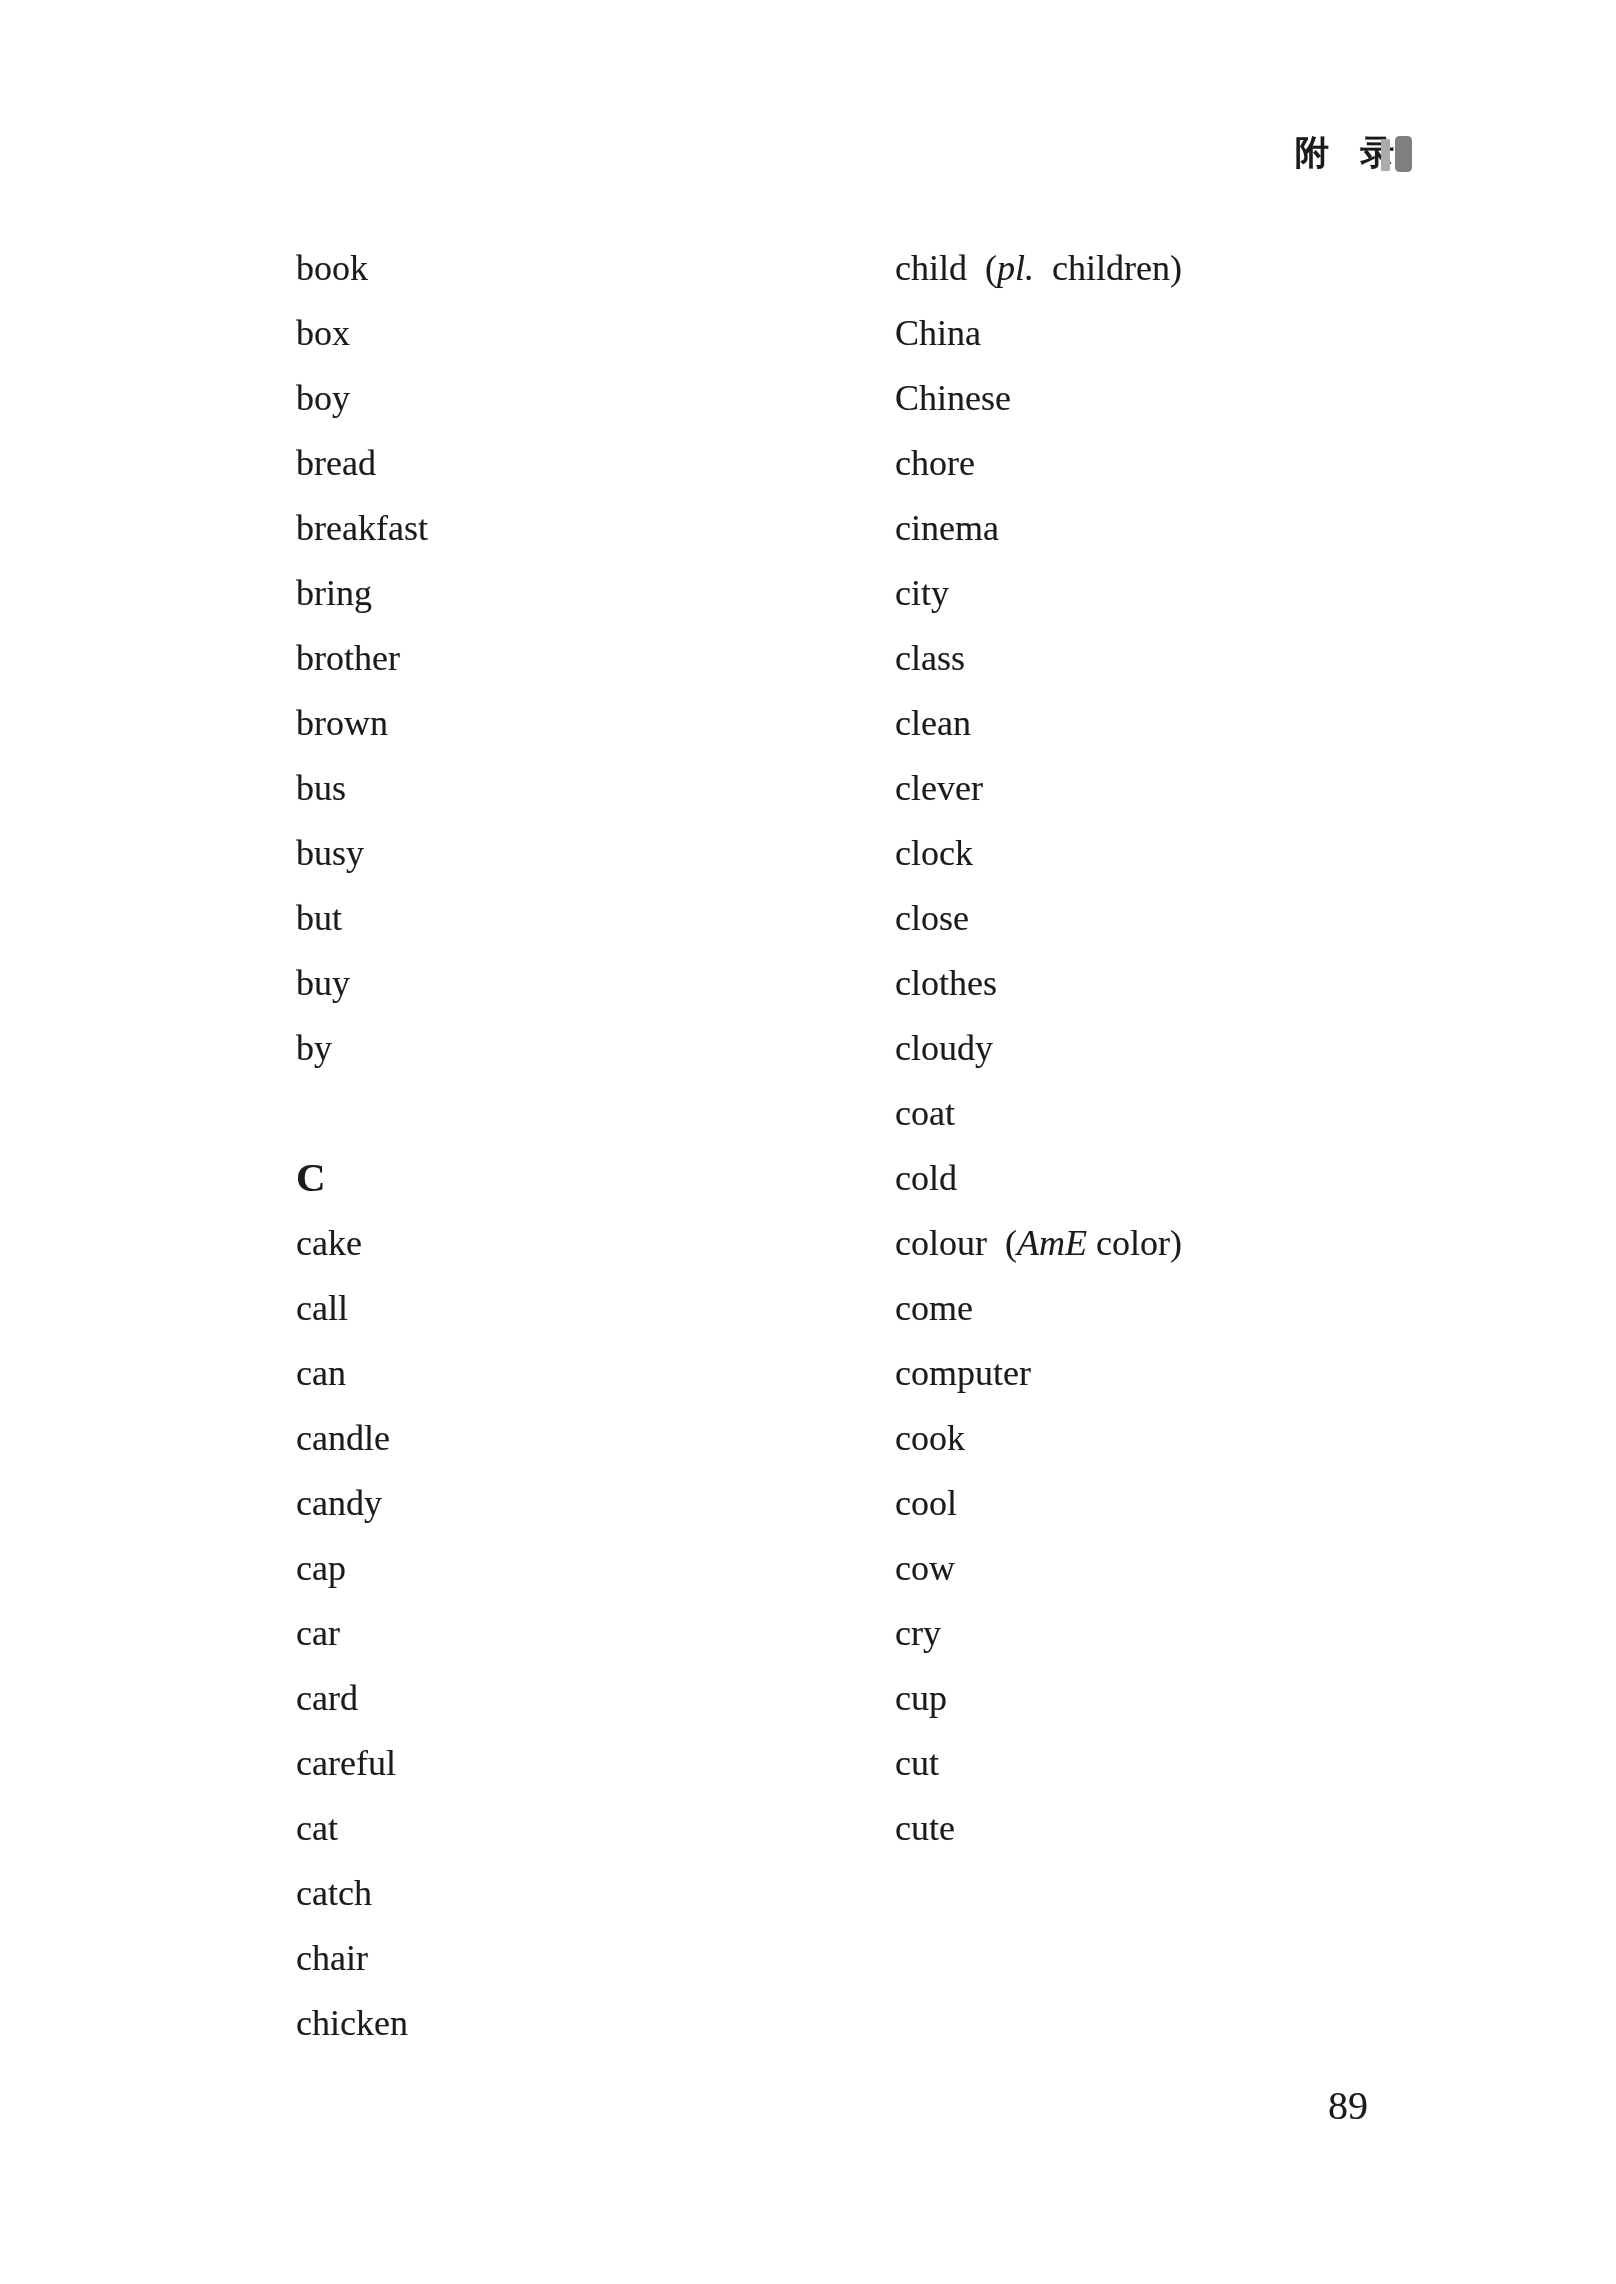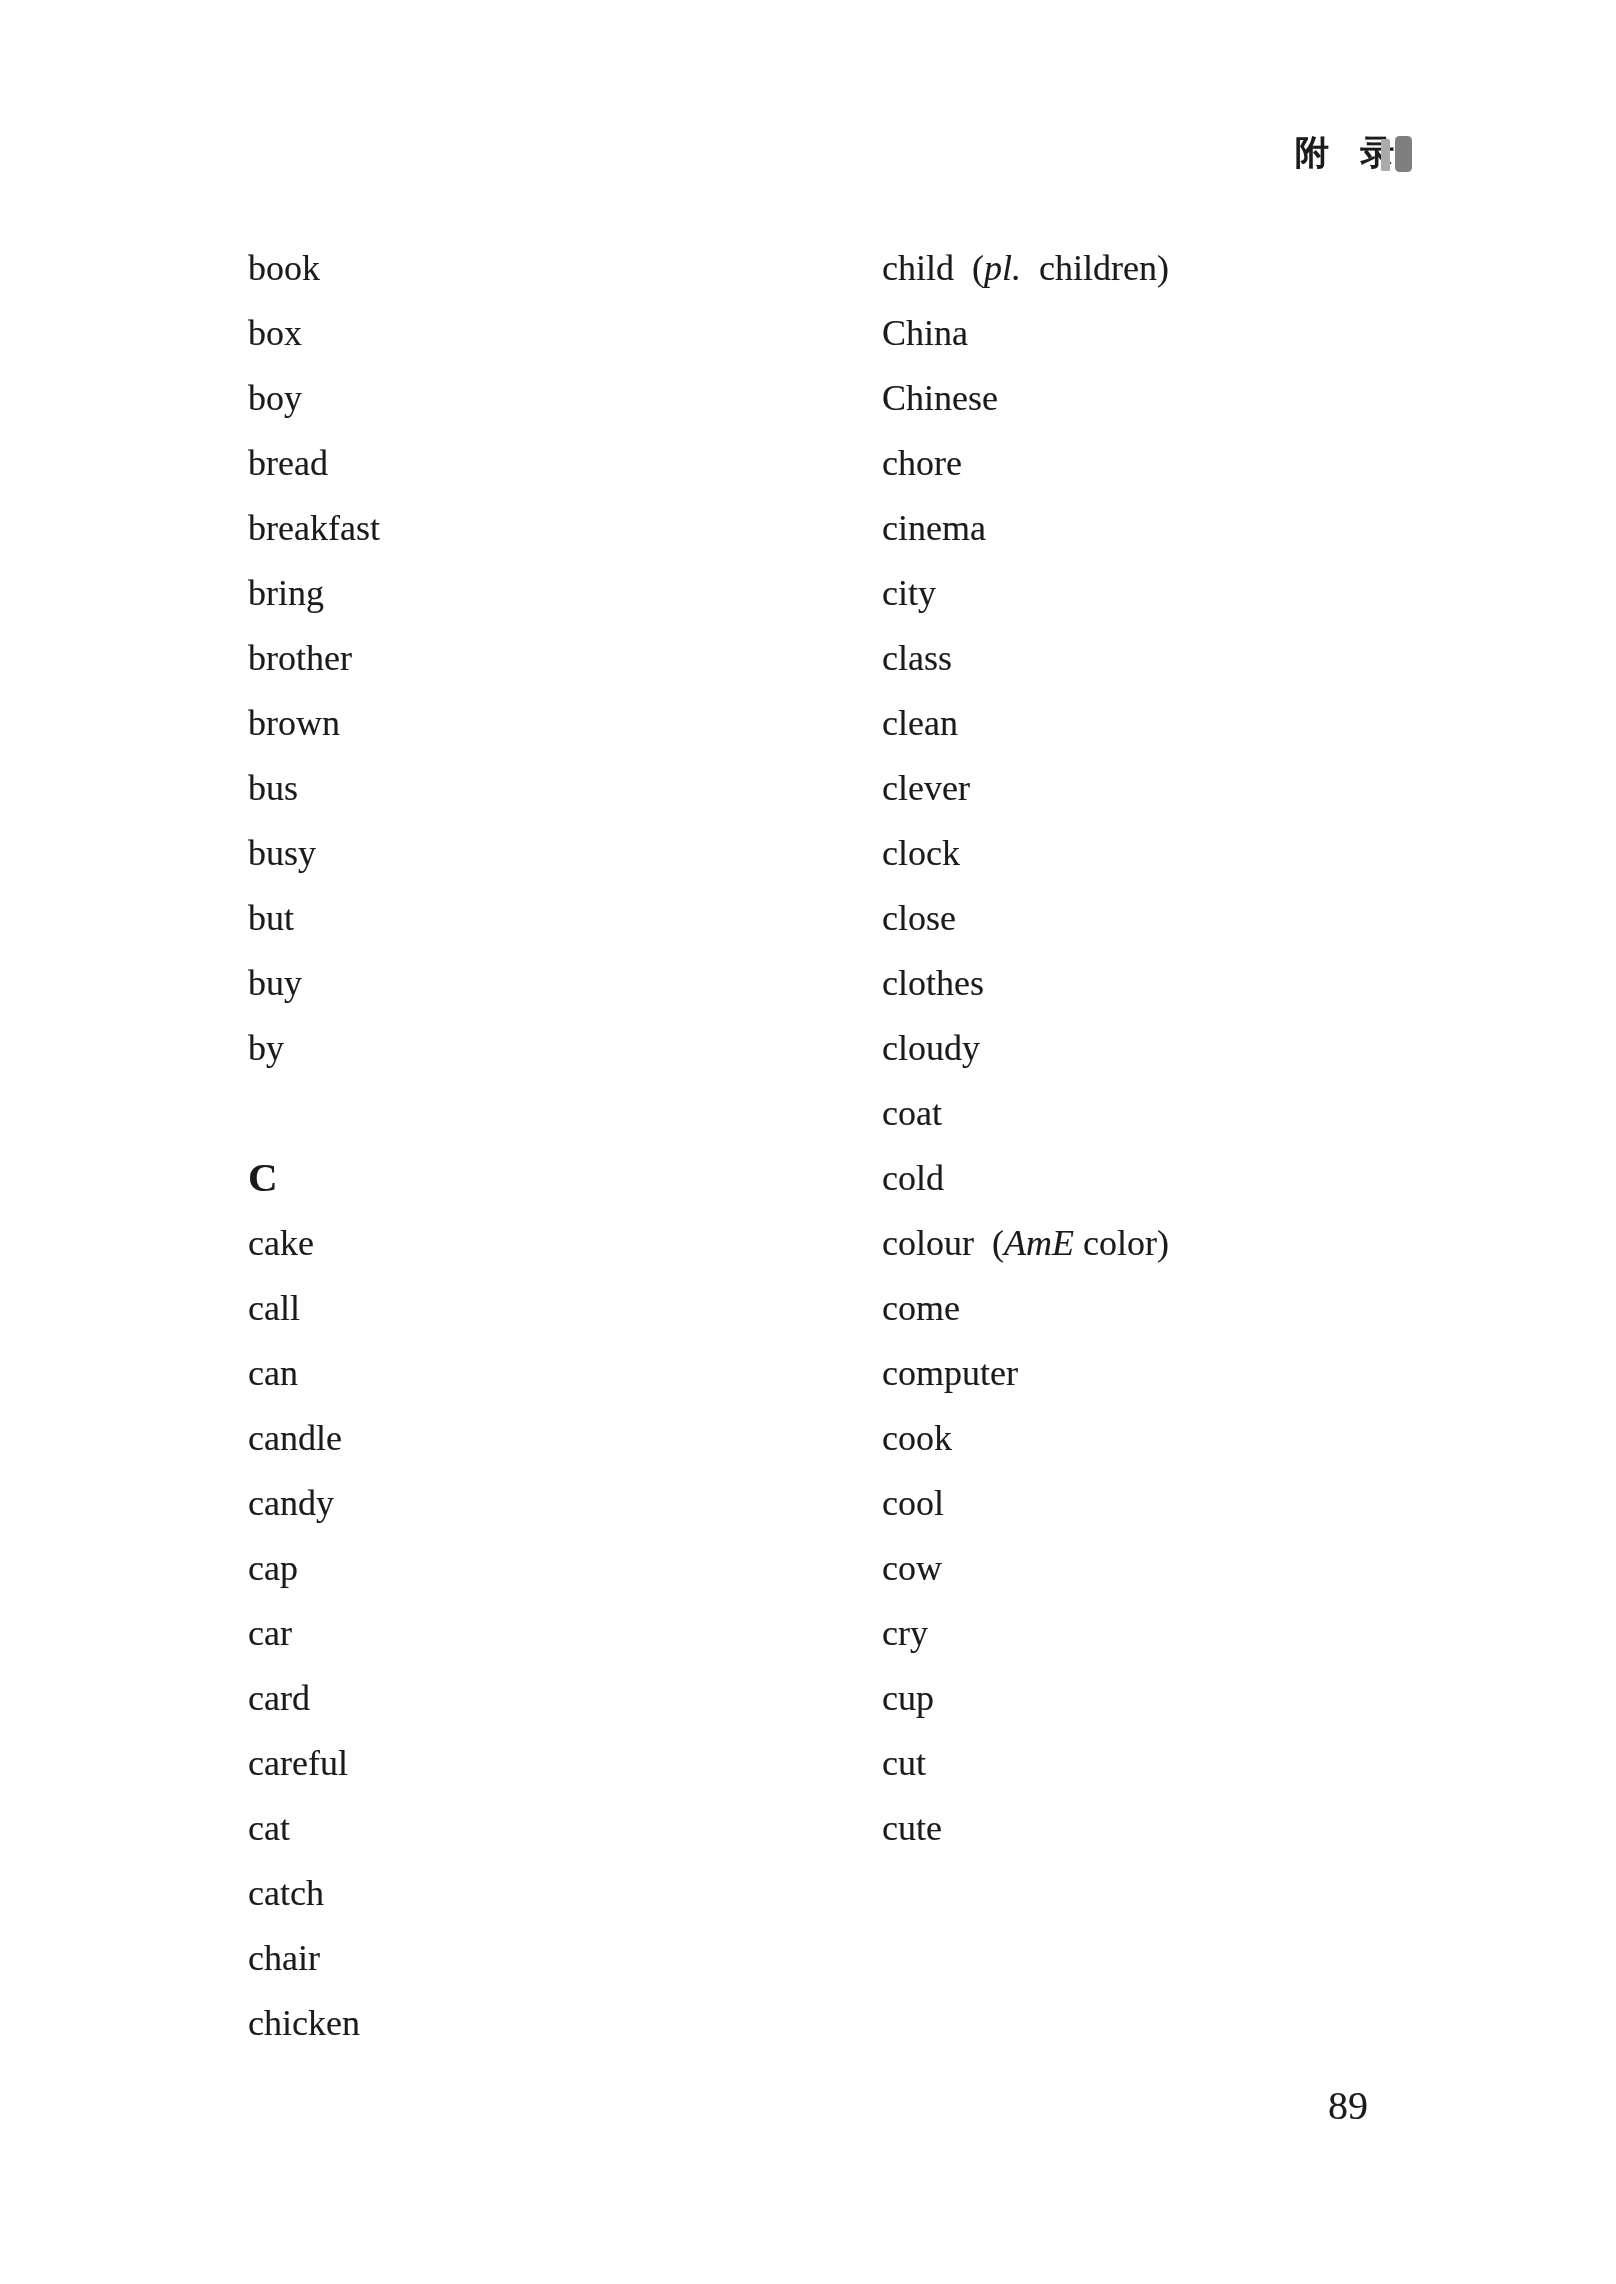--- a/index.html
+++ b/index.html
@@ -34,23 +34,23 @@
     left: 1381px; top: 139px; width: 9px; height: 32px;
     background: var(--bar-light, #ababab);
     border-radius: 1.5px;
   }
   .bar-dark {
     left: 1395px; top: 136px; width: 17px; height: 36px;
     background: var(--bar-dark, #7f7f7f);
     border-radius: 4.5px;
   }
   
-  .word-col { position: absolute; top: 235px; }
+  .word-col { position: absolute; top: 235px; margin-left: 48px; }
   .col-left  { left: 248px; }
-  .col-right { left: 882px; }
+  .col-right { left: 847px; }
   .word-row {
     height: 65px;
     display: flex;
     align-items: center;
     font-size: 36px;
     line-height: 1;
     white-space: pre;
     text-shadow: 0 0 0.7px rgba(0,0,0,0.30);
   }
   .word-row i { font-style: italic; font-family: Liberation Serif, serif; }

